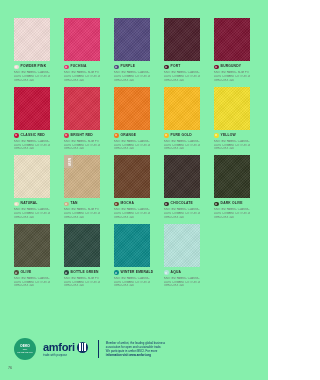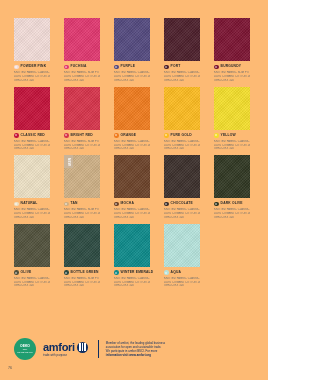--- a/index.html
+++ b/index.html
@@ -5,21 +5,21 @@
   * { box-sizing: border-box; margin: 0; padding: 0; }
   html, body {
     width: 268px; height: 380px;
     background: #ffffff;
     font-family: "Liberation Sans", sans-serif;
     overflow: hidden;
   }
   #page {
     position: relative;
     width: 268px; height: 380px;
-    background: #fdba74;
+    background: #86efac;
     padding: 0;
   }
 
   
   .grid {
     position: absolute;
     left: 14px; top: 18px;
     width: 242px;
     display: grid;
     grid-template-columns: repeat(5, 36px);

